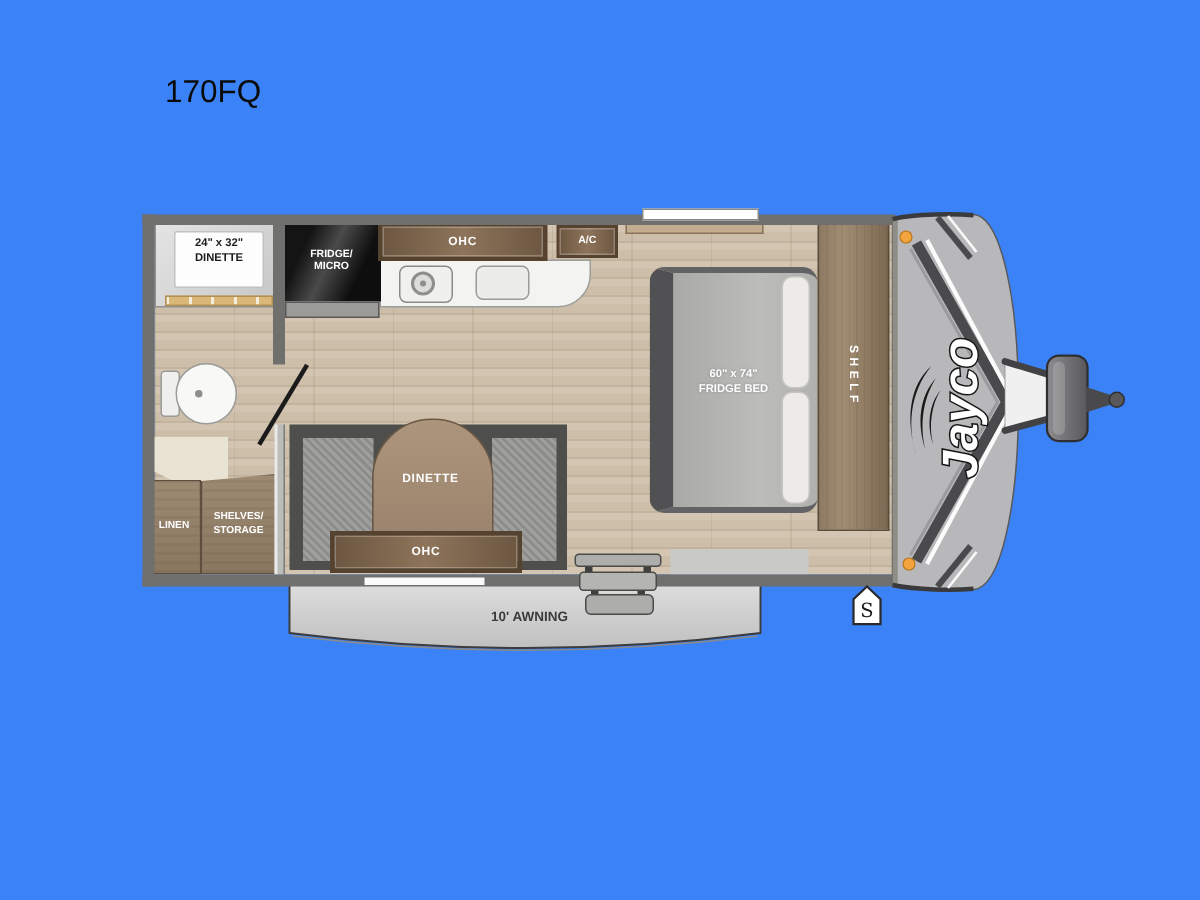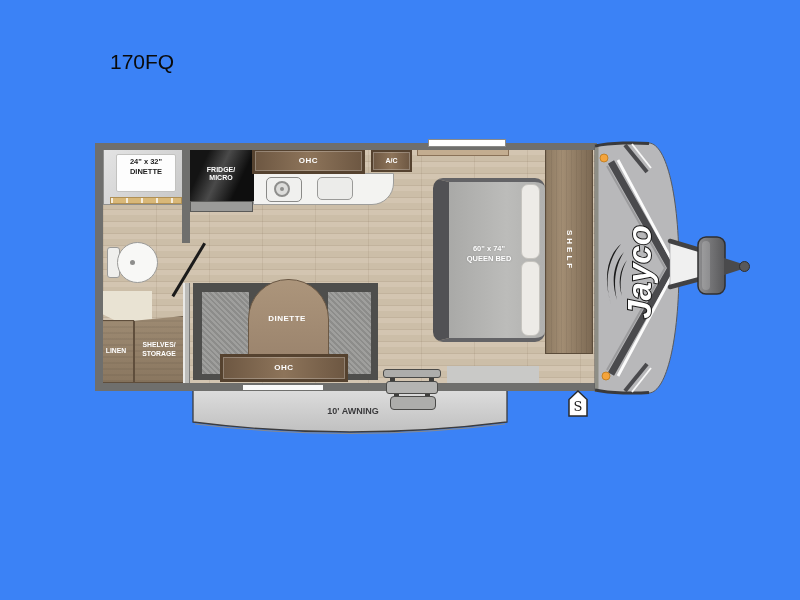--- a/index.html
+++ b/index.html
@@ -192,21 +192,21 @@
     <div class="lbl">A/C</div>
   </div>
 
   <div class="abs" id="bed-window"></div>
   <div class="abs" id="bed-shelfstrip"></div>
   <div class="abs" id="mattress"></div>
   <div class="abs pillow" id="pillow-1"></div>
   <div class="abs pillow" id="pillow-2"></div>
   <div class="abs lbl" id="bed-label">
     <div>60" x 74"</div>
-    <div>QUEEN BED</div>
+    <div>FRIDGE BED</div>
   </div>
   <div class="abs" id="shelf-cab">
     <div class="lbl">SHELF</div>
   </div>
   <div class="abs" id="entry-landing"></div>
 
   <div class="abs" id="dinette-surround"></div>
   <div class="abs bench" id="bench-left"></div>
   <div class="abs bench" id="bench-right"></div>
   <div class="abs" id="dinette-table"></div>

